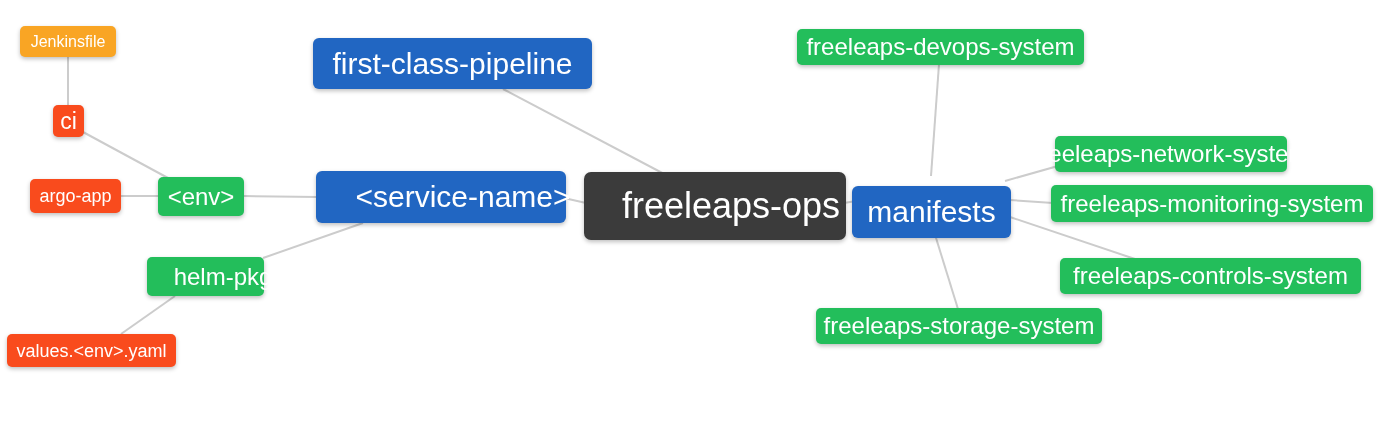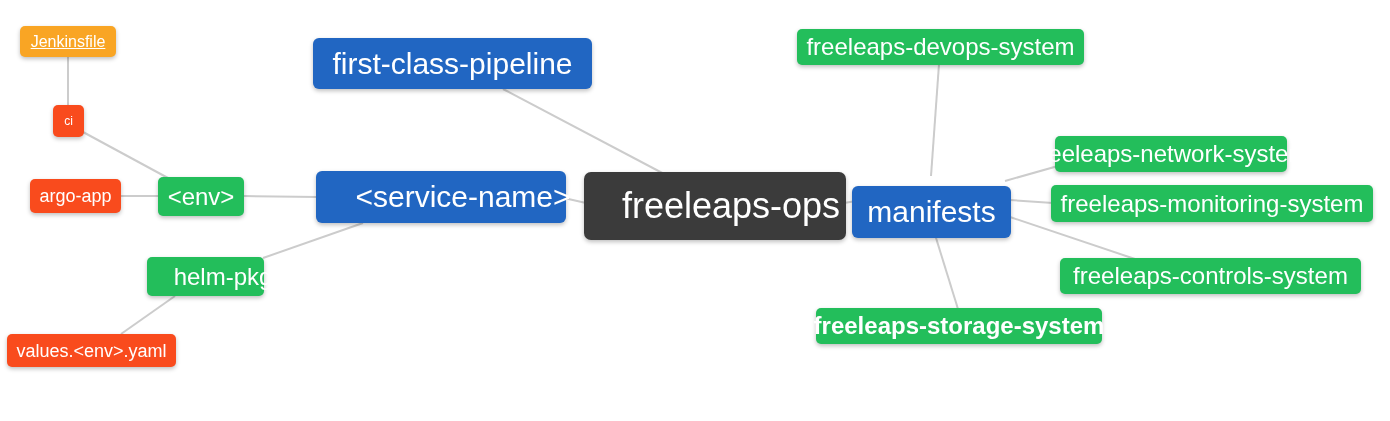--- a/index.html
+++ b/index.html
@@ -37,21 +37,21 @@
     white-space: nowrap;
     cursor: pointer;
     box-sizing: border-box;
     line-height: 1;
     user-select: none;
   }
   .lv0 { background: var(--root, #3b3b3b); border-radius: 7px; padding-left: 32px; }
   .lv1 { background: var(--level1, #2166c2); border-radius: 6px; }
   .lv2 { background: var(--level2, #23be5b); }
   .lv3 { background: var(--level3, #f94b1d); }
-  .lv4 { background: var(--level4, #f9a524); text-decoration: underline; }
+  .lv4 { background: var(--level4, #f9a524); }
 </style>
 </head>
 <body>
 
 <div class="canvas">
 
   <svg class="edges" viewBox="0 0 1390 421">
     <line x1="68" y1="57" x2="68" y2="107"></line>
     <line x1="83" y1="132" x2="168" y2="178"></line>
     <line x1="121" y1="196" x2="160" y2="196"></line>
@@ -62,28 +62,28 @@
     <line x1="503" y1="89" x2="668" y2="176"></line>
     <line x1="844" y1="203" x2="856" y2="201"></line>
     <line x1="931" y1="176" x2="939" y2="64"></line>
     <line x1="1005" y1="181" x2="1125" y2="147"></line>
     <line x1="1010" y1="200" x2="1053" y2="203"></line>
     <line x1="1010" y1="217" x2="1135" y2="259"></line>
     <line x1="932" y1="225" x2="958" y2="309"></line>
   </svg>
 
   <div class="node lv4" style="left:20px;   top:26px;  width:96px;  height:31px; font-size:16px;">Jenkinsfile</div>
-  <div class="node lv3" style="left:53px;   top:105px; width:31px;  height:32px; font-size:12px;">ci</div>
+  <div class="node lv3" style="left:53px;   top:105px; width:31px;  height:32px; font-size:23px;">ci</div>
   <div class="node lv3" style="left:30px;   top:179px; width:91px;  height:34px; font-size:18px;">argo-app</div>
   <div class="node lv2" style="left:158px;  top:177px; width:86px;  height:39px; font-size:24px;">&lt;env&gt;</div>
   <div class="node lv2" style="left:147px;  top:257px; width:117px; height:39px; font-size:24px;padding-left:35px;">helm-pkg</div>
   <div class="node lv3" style="left:7px;    top:334px; width:169px; height:33px; font-size:18px;">values.&lt;env&gt;.yaml</div>
   <div class="node lv1" style="left:313px;  top:38px;  width:279px; height:51px; font-size:30px;">first-class-pipeline</div>
   <div class="node lv1" style="left:316px;  top:171px; width:250px; height:52px; font-size:30px;padding-left:44px;">&lt;service-name&gt;</div>
   <div class="node lv0" style="left:584px;  top:172px; width:262px; height:68px; font-size:36px;">freeleaps-ops</div>
   <div class="node lv1" style="left:852px;  top:174px; width:159px; height:52px; font-size:30px;margin-top:12px;">manifests</div>
   <div class="node lv2" style="left:797px;  top:29px;  width:287px; height:36px; font-size:24px;">freeleaps-devops-system</div>
   <div class="node lv2" style="left:1055px; top:112px; width:232px; height:36px; font-size:24px;margin-top:24px;">freeleaps-network-system</div>
   <div class="node lv2" style="left:1051px; top:185px; width:322px; height:37px; font-size:24px;">freeleaps-monitoring-system</div>
   <div class="node lv2" style="left:1060px; top:258px; width:301px; height:36px; font-size:24px;">freeleaps-controls-system</div>
-  <div class="node lv2" style="left:816px;  top:308px; width:286px; height:36px; font-size:24px;font-weight:bold;">freeleaps-storage-system</div>
+  <div class="node lv2" style="left:816px;  top:308px; width:286px; height:36px; font-size:24px;">freeleaps-storage-system</div>
 
 </div>
 
 </body></html>

